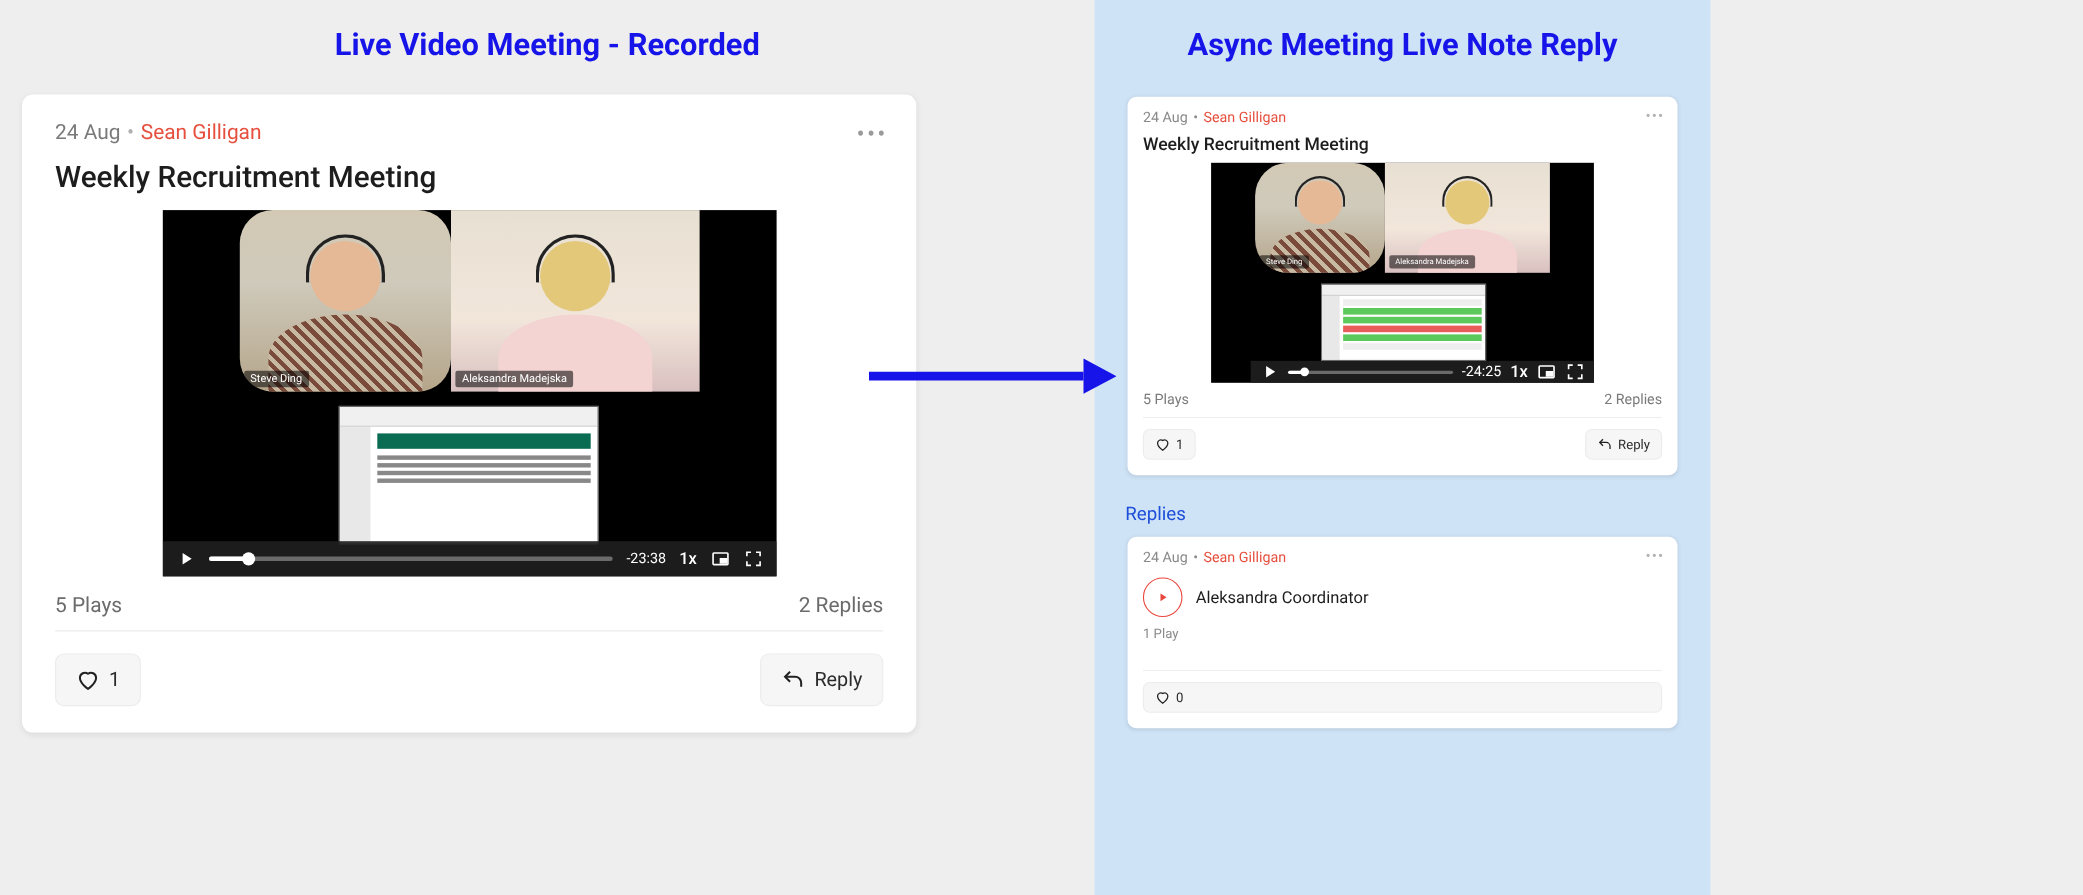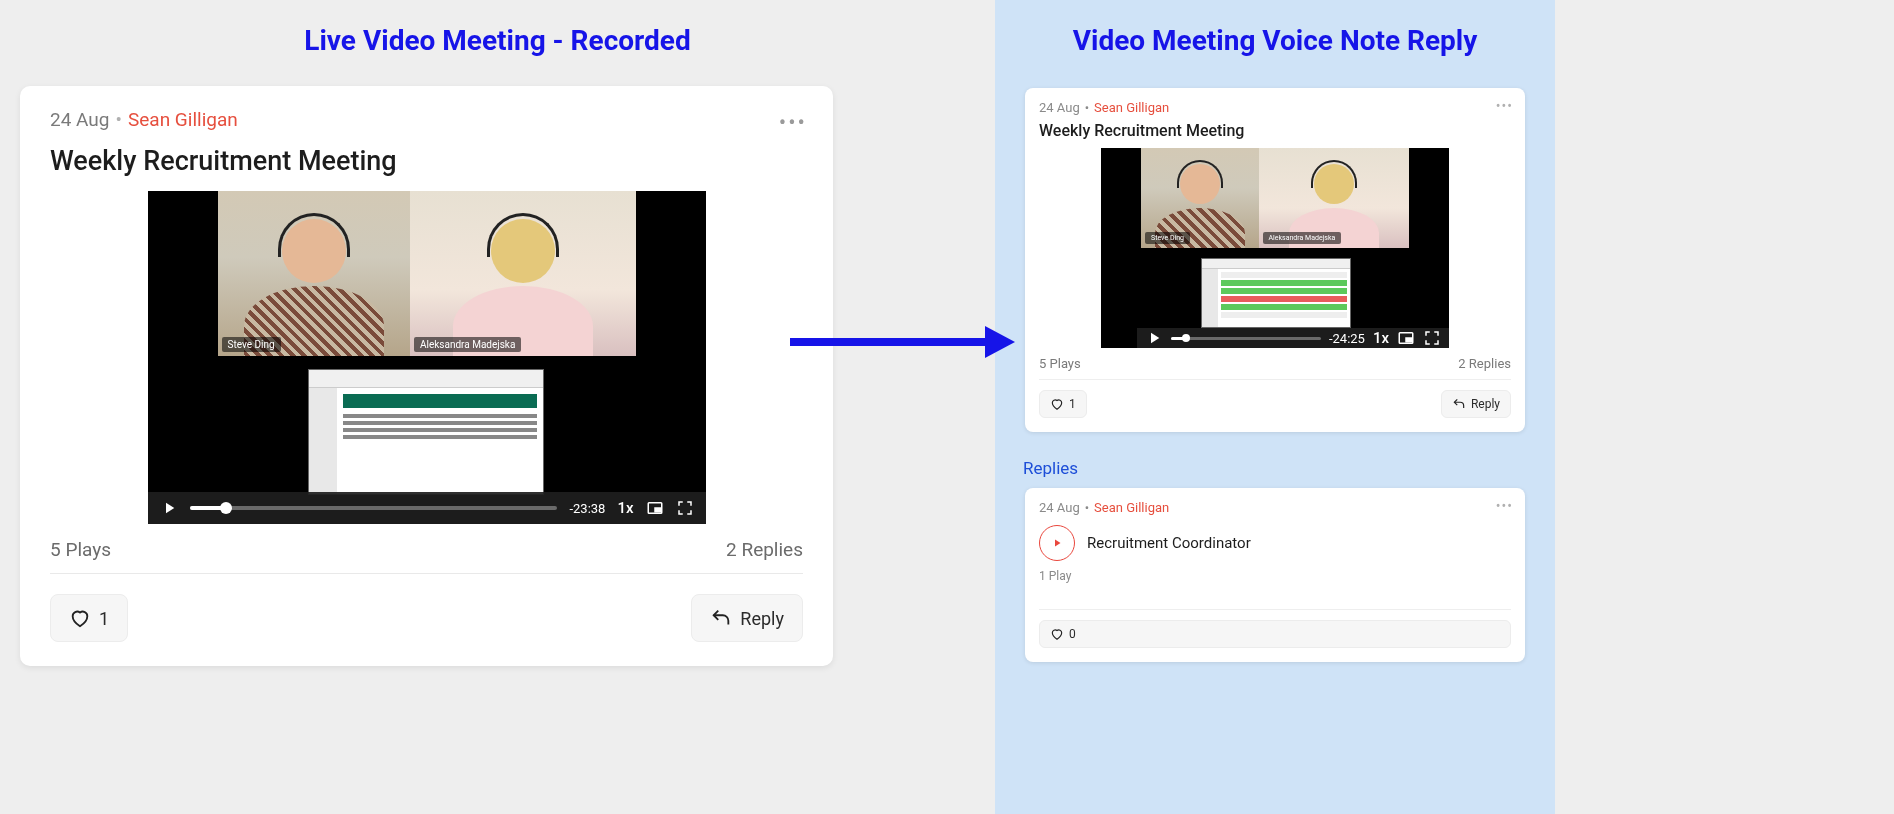--- a/index.html
+++ b/index.html
@@ -78,21 +78,21 @@
   .video-large {
     width: 558px;
     height: 333px;
     margin: 0 auto;
     background: #000;
     position: relative;
     overflow: hidden;
   }
   .tile-row { position:absolute; top:0; left:70px; right:70px; height:165px; display:flex; }
   .tile { flex:1; position:relative; overflow:hidden; }
-  .tile-bg1 { background: linear-gradient(180deg,#d3c9b5 0%,#cfcabb 40%,#b5a58a 100%); }
+  .tile-bg1 { background: linear-gradient(180deg,#d3c9b5 0%,#cfcabb 40%,#b5a58a 100%); border-radius: 30px; }
   .tile-bg2 { background: linear-gradient(180deg,#e7e0d2 0%,#f2e6db 60%,#d9c0c0 100%); padding-left: 33px; }
   .person-head { position:absolute; left:50%; transform:translateX(-50%); top:28px; width:64px; height:64px; border-radius:50%; background:#e5b896; }
   .person-body { position:absolute; left:50%; transform:translateX(-50%); bottom:-10px; width:140px; height:80px; border-radius:50% 50% 0 0; }
   .body1 { background: repeating-linear-gradient(45deg,#7a4b3a 0 4px,#c8b9a2 4px 8px); }
   .body2 { background:#f4d3d3; }
   .headset { position:absolute; left:50%; transform:translateX(-50%); top:22px; width:72px; height:44px; border:3px solid #222; border-bottom:none; border-radius:40px 40px 0 0; }
   .hair-blonde { background:#e4c87a; }
   .name-tag { position:absolute; bottom:4px; left:4px; background:rgba(0,0,0,0.55); color:#fff; font-size:10px; padding:2px 6px; border-radius:2px; }
 
   .shared-screen {
@@ -285,21 +285,21 @@
     </div>
   </div>
 </div>
 
 <svg class="arrow" viewBox="0 0 225 40">
   <line x1="0" y1="20" x2="195" y2="20" stroke="#1614e8" stroke-width="8"></line>
   <polygon points="195,4 225,20 195,36" fill="#1614e8"></polygon>
 </svg>
 
 <div class="right-panel">
-  <div class="heading heading-right">Video Meeting Voice Note Reply</div>
+  <div class="heading heading-right">Async Meeting Live Note Reply</div>
 
   <div class="card-right card-right-main">
     <div class="post-meta-sm">
       <span>24 Aug</span>
       <span class="dot">•</span>
       <span class="author">Sean Gilligan</span>
     </div>
     <div class="more-dots-sm">•••</div>
     <div class="post-title-sm">Weekly Recruitment Meeting</div>
 
@@ -388,21 +388,21 @@
       <span class="author">Sean Gilligan</span>
     </div>
     <div class="more-dots-sm">•••</div>
 
     <div class="audio-row">
       <div class="audio-play">
         <svg viewBox="0 0 24 24" fill="#e9473d">
             <path d="M8 5v14l11-7z"></path>
           </svg>
       </div>
-      <div class="audio-title">Recruitment Coordinator</div>
+      <div class="audio-title">Aleksandra Coordinator</div>
     </div>
 
     <div class="plays-sm">1 Play</div>
     <div class="like-only">
       <div class="like-btn-sm">
         <svg width="14" height="14" viewBox="0 0 24 24" fill="none" stroke="#222" stroke-width="2">
             <path d="M12 21s-8-5.3-8-11a5 5 0 0 1 8-4 5 5 0 0 1 8 4c0 5.7-8 11-8 11z"></path>
           </svg>
         <span>0</span>
       </div>

